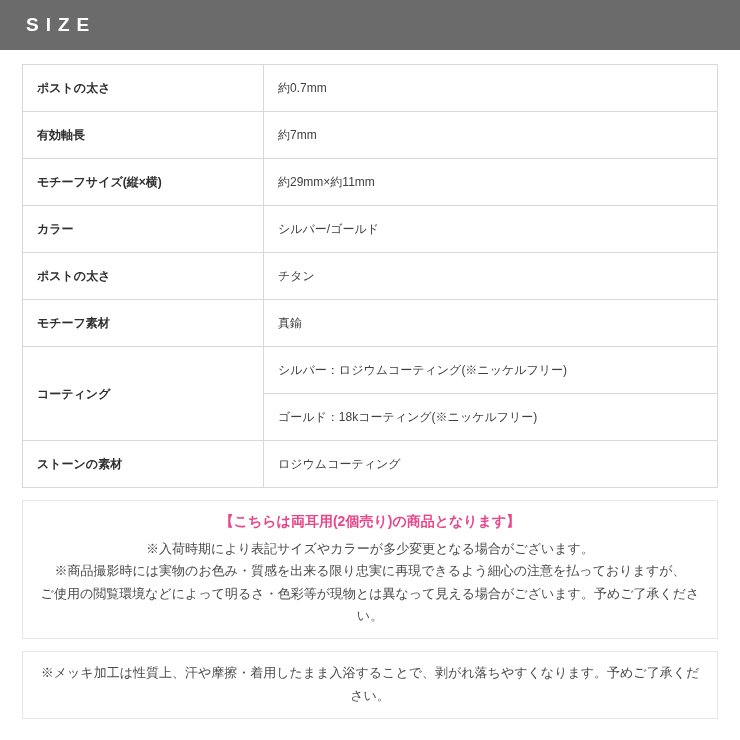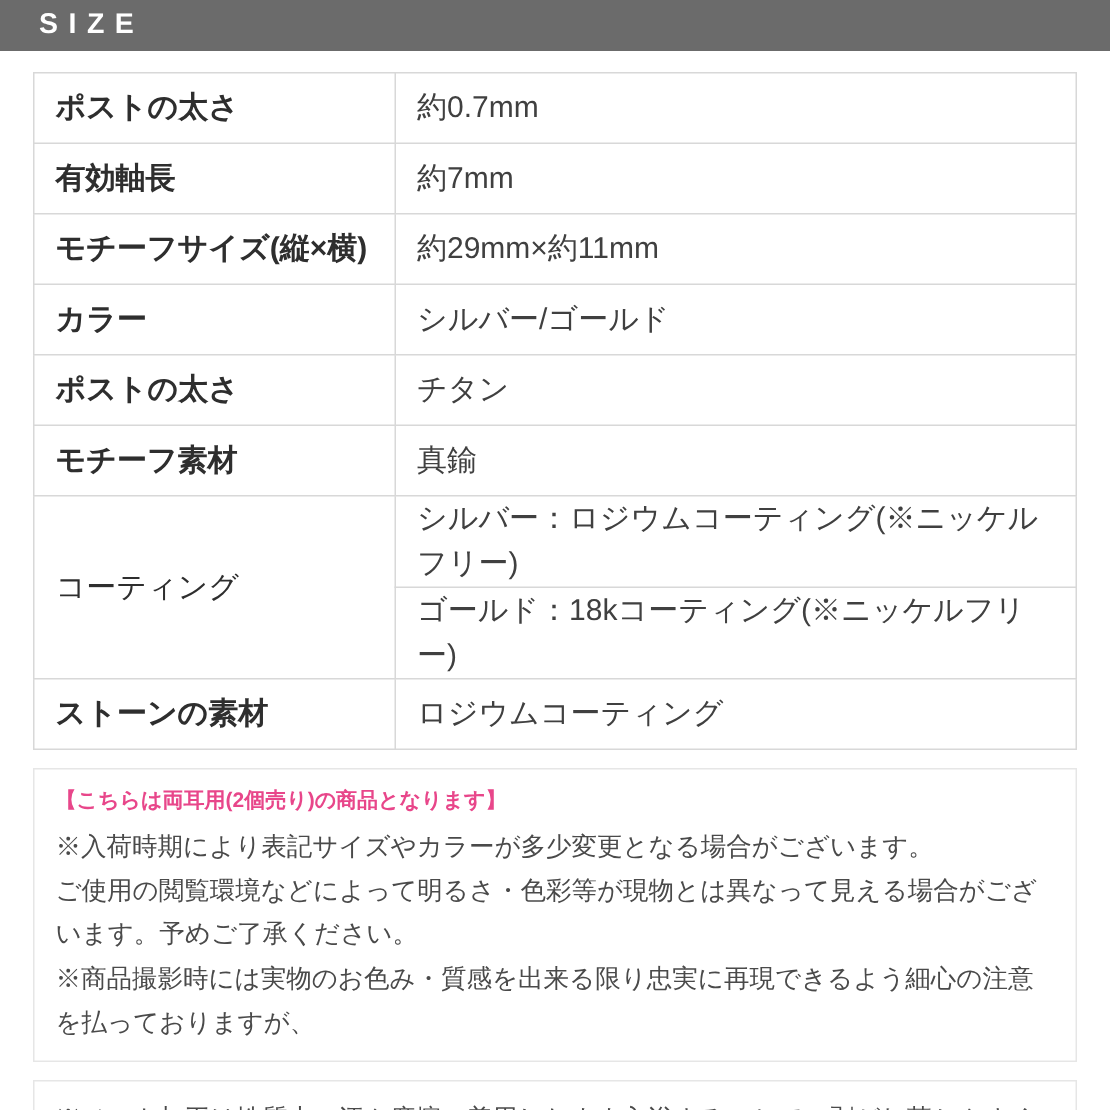--- a/index.html
+++ b/index.html
@@ -16,21 +16,21 @@
   }
   .page {
     width: 740px;
     height: 740px;
     position: relative;
     box-sizing: border-box;
   }
 
   
   .header-band {
-    height: 34px;
+    height: 50px;
     background: #6b6b6b;
     display: flex;
     align-items: center;
     padding-left: 26px;
   }
   .header-title {
     color: #ffffff;
     font-size: 19px;
     letter-spacing: 7px;
     font-weight: 600;
@@ -42,62 +42,63 @@
     box-sizing: border-box;
   }
   table.spec {
     width: 696px;
     border-collapse: collapse;
     table-layout: fixed;
     border: 1px solid #d8d8d8;
   }
   table.spec td {
     border: 1px solid #d8d8d8;
-    font-size: 20px;
+    font-size: 12px;
     color: #3a3a3a;
     padding: 0 14px;
     height: 46px;
     vertical-align: middle;
     line-height: 1.5;
   }
   table.spec td.label {
     width: 212px;
     font-weight: 600;
     color: #2e2e2e;
   }
   table.spec td.value {
     color: #404040;
   }
   table.spec td.coating-label {
-    font-weight: 400;
+    font-weight: 700;
     margin-top: 37px;
   }
 
   
   .notes {
     padding: 12px 22px 0 22px;
     box-sizing: border-box;
   }
   .note-box {
     width: 696px;
     box-sizing: border-box;
     border: 1px solid #e6e6e6;
     padding: 10px 14px 11px 14px;
     margin-bottom: 12px;
     background: #ffffff;
+    text-align: center;
   }
   .note-heading {
     color: #e8468a;
     font-weight: 700;
     font-size: 14px;
     margin-bottom: 6px;
     line-height: 1.5;
   }
   .note-line {
-    font-size: 17px;
+    font-size: 13px;
     color: #4a4a4a;
     line-height: 1.72;
   }
 </style>
 </head>
 <body>
 
 <div class="page">
 
   <div class="header-band">
@@ -144,22 +145,22 @@
         </tr>
       </tbody>
     </table>
   </div>
 
   <div class="notes">
 
     <div class="note-box">
       <div class="note-heading">【こちらは両耳用(2個売り)の商品となります】</div>
       <div class="note-line">※入荷時期により表記サイズやカラーが多少変更となる場合がございます。</div>
+      <div class="note-line">※商品撮影時には実物のお色み・質感を出来る限り忠実に再現できるよう細心の注意を払っておりますが、</div>
       <div class="note-line">ご使用の閲覧環境などによって明るさ・色彩等が現物とは異なって見える場合がございます。予めご了承ください。</div>
-      <div class="note-line">※商品撮影時には実物のお色み・質感を出来る限り忠実に再現できるよう細心の注意を払っておりますが、</div>
     </div>
 
     <div class="note-box">
       <div class="note-line">※メッキ加工は性質上、汗や摩擦・着用したまま入浴することで、剥がれ落ちやすくなります。予めご了承ください。</div>
     </div>
 
   </div>
 
 </div>
 

